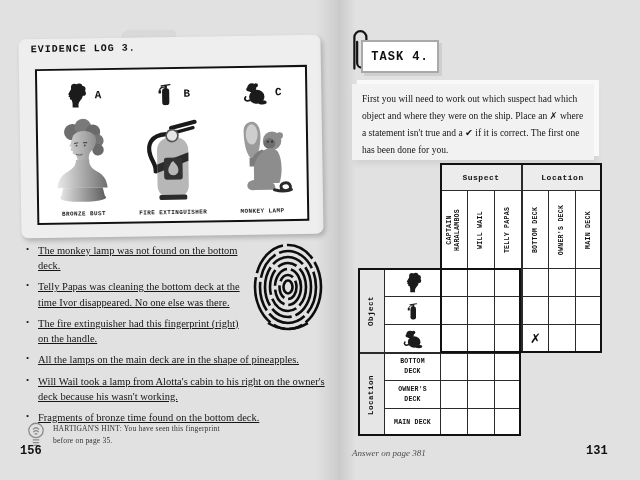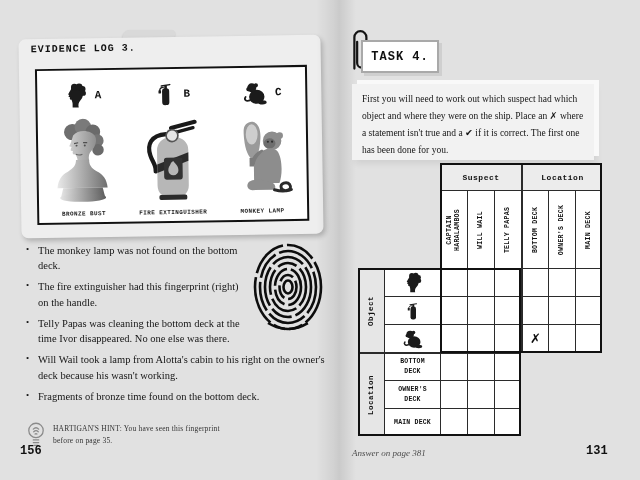--- a/index.html
+++ b/index.html
@@ -19,21 +19,21 @@
   .ev-col { flex:1; display:flex; flex-direction:column; align-items:center; padding-top:6px; position:relative; }
   .sil-row { height:38px; display:flex; align-items:center; gap:5px; }
   .sil-row svg { color:#1b1b1b; }
   .ev-letter { font:700 11px "Liberation Mono", monospace; }
   .illo { height:92px; display:flex; align-items:flex-end; justify-content:center; }
   .ev-label { font:700 6px "Liberation Mono", monospace; letter-spacing:.4px; margin-top:4px; color:#222; }
 
   .clues { position:absolute; left:24px; top:243px; width:302px; }
   .fingerprint-wrap { float:right; width:76px; height:92px; margin:0 0 6px 8px; }
   .clue { position:relative; padding-left:14px; margin-bottom:6px;
-    font:10.5px/1.45 "Liberation Serif", serif; color:#161616; }
+    font:10.5px/1.45 "Liberation Serif", serif; color:#161616;text-decoration:underline; }
   .clue::before { content:"•"; position:absolute; left:2px; top:0; font-size:9px; }
 
   .hint { position:absolute; left:26px; top:421px; display:flex; gap:7px; align-items:center; }
   .hint-text { width:178px; font:7.5px/1.5 "Liberation Serif", serif; color:#333; letter-spacing:.2px; }
   .pagenum { font:700 12px "Liberation Mono", monospace; color:#111; }
   .pagenum-left { position:absolute; left:20px; top:444px; }
 
   
   .gutter { position:absolute; left:316px; top:0; width:40px; height:480px; pointer-events:none;
     background:linear-gradient(90deg, rgba(0,0,0,0) 0%, rgba(0,0,0,.07) 45%, rgba(0,0,0,.10) 58%, rgba(0,0,0,0) 100%); }
@@ -210,22 +210,23 @@
         <ellipse cx="38" cy="44" rx="23" ry="30" stroke-dasharray="34 4 22 4 40 4"></ellipse>
         <ellipse cx="38" cy="44" rx="18" ry="24" stroke-dasharray="20 4 30 4 26 4"></ellipse>
         <ellipse cx="38" cy="44" rx="13" ry="18" stroke-dasharray="24 4 18 4 22 4"></ellipse>
         <ellipse cx="38" cy="44" rx="8.5" ry="12" stroke-dasharray="16 4 14 4"></ellipse>
         <ellipse cx="38" cy="44" rx="4.5" ry="6.5"></ellipse>
         <path d="M18,80 q20,12 40,0" stroke-dasharray="18 4 20"></path>
       </g>
     </svg>
   </div>
   <div class="clue">The monkey lamp was not found on the bottom deck.</div>
+  <div class="clue">Telly Papas was cleaning the bottom deck at the time Ivor disappeared. No one else was there.</div>
   <div class="clue">The fire extinguisher had this fingerprint (right) on the handle.</div>
-  <div class="clue">Telly Papas was cleaning the bottom deck at the time Ivor disappeared. No one else was there.</div>
+  <div class="clue">All the lamps on the main deck are in the shape of pineapples.</div>
   <div class="clue">Will Wail took a lamp from Alotta's cabin to his right on the owner's deck because his wasn't working.</div>
   <div class="clue">Fragments of bronze time found on the bottom deck.</div>
 </div>
 
 <div class="hint">
   <svg width="20" height="27" viewBox="0 0 22 30">
     <g stroke="#8a8a8a" stroke-width="1.4" fill="none" stroke-linecap="round">
       <circle cx="11" cy="10.5" r="8"></circle>
       <path d="M8,9 q3,-3 6,0 M8.5,12 q2.5,-2.5 5,0 M10,14.5 q1,-1 2,0"></path>
       <path d="M8,21 h6 M8,24 h6 M9,27 h4"></path>

